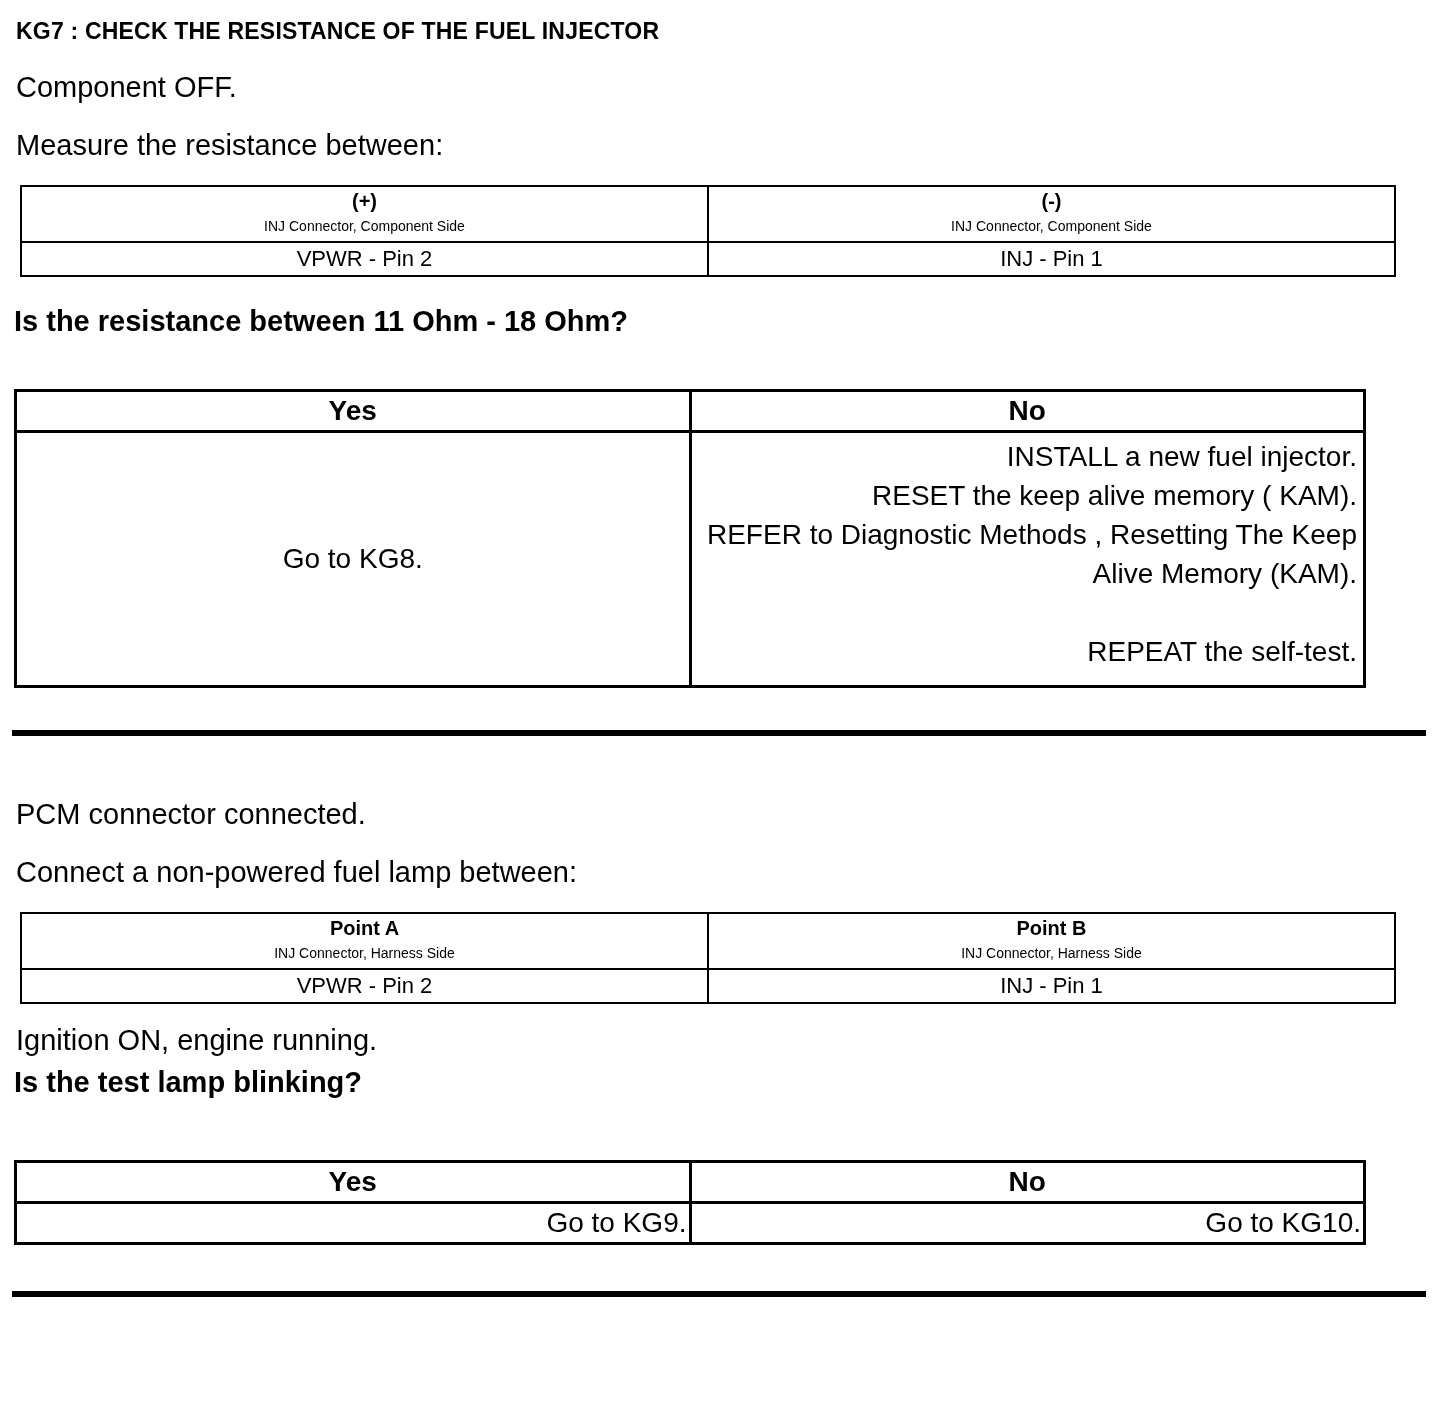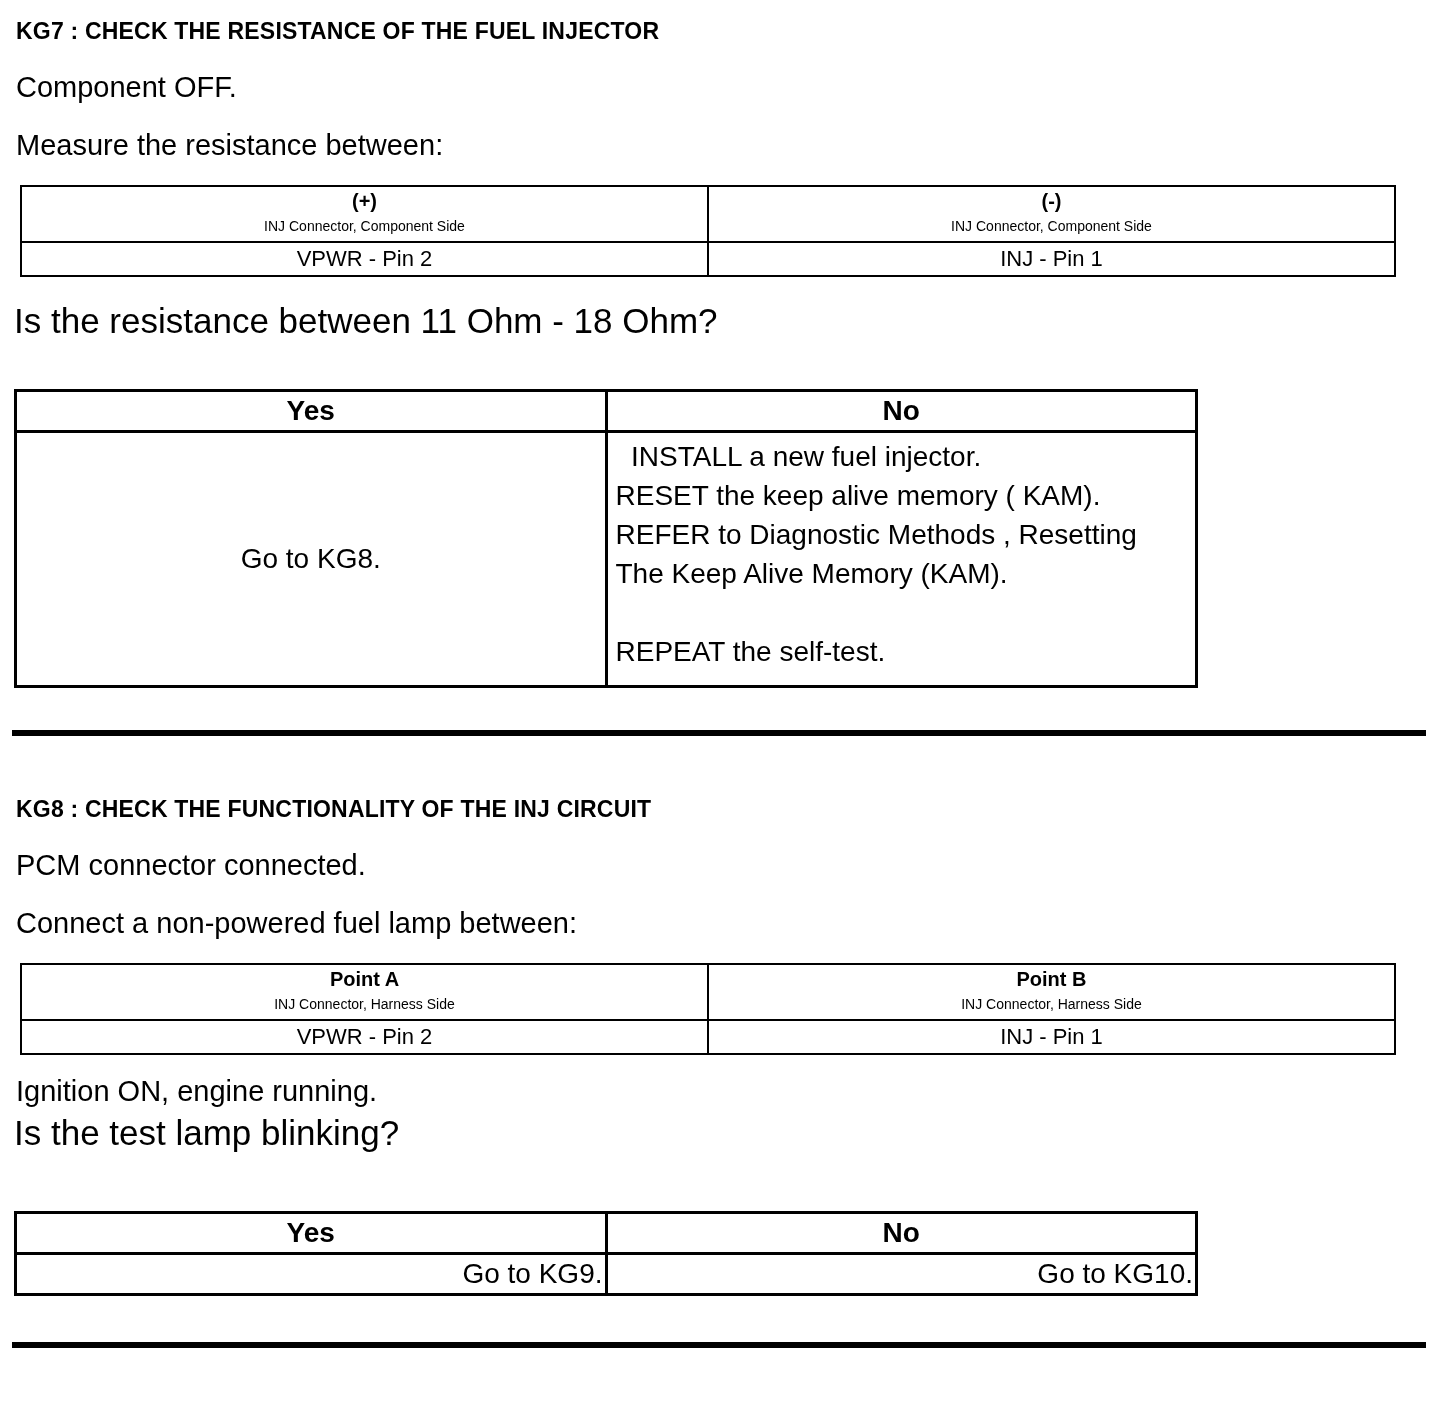--- a/index.html
+++ b/index.html
@@ -17,22 +17,22 @@
     font-weight: bold;
     letter-spacing: 0.2px;
     margin: 6px 0 24px 2px;
   }
   .body-line {
     font-size: 29px;
     line-height: 36px;
     margin: 0 0 22px 2px;
   }
   .question {
-    font-size: 35px;
-    font-weight: normal;
+    font-size: 29px;
+    font-weight: bold;
     line-height: 36px;
     margin: 26px 0 0 0;
   }
 
   
   .measure-table {
     border-collapse: collapse;
     width: 1376px;
     margin: 2px 0 4px 6px;
     table-layout: fixed;
@@ -43,21 +43,21 @@
     padding: 2px 4px;
     vertical-align: middle;
   }
   .th-title { font-weight: bold; font-size: 20px; line-height: 24px; }
   .th-sub   { font-weight: normal; font-size: 14px; line-height: 26px; }
   .measure-table td { font-size: 22px; line-height: 28px; }
 
   
   .decision-table {
     border-collapse: collapse;
-    width: 1184px;
+    width: 1352px;
     table-layout: fixed;
   }
   .decision-table.kg7 { margin: 50px 0 0 0; }
   .decision-table.kg8 { margin: 60px 0 0 0; }
   .decision-table th, .decision-table td { border: 3px solid #000; }
   .decision-table th {
     font-size: 28px;
     line-height: 34px;
     padding: 2px;
     text-align: center;
@@ -66,21 +66,21 @@
   .yes-cell {
     font-size: 28px;
     text-align: center;
     vertical-align: middle;
     padding: 4px;
   }
   .no-cell {
     font-size: 28px;
     line-height: 39px;
     vertical-align: top;
-    text-align: left;
+    text-align: right;
     padding: 4px 6px 14px 8px;
   }
   .no-line { white-space: pre-wrap; min-height: 39px; }
   .kg8 .yes-cell, .kg8 .no-cell2 {
     font-size: 28px;
     line-height: 34px;
     text-align: right;
     vertical-align: middle;
     padding: 2px;
   }
@@ -146,21 +146,20 @@
             <div class="no-line">REPEAT the self-test.</div>
           </td>
         </tr>
       </tbody>
     </table>
   </section>
 
   <hr class="thick-rule">
 
   <section class="section-kg8">
-    <h1 class="step-heading">KG8 : CHECK THE FUNCTIONALITY OF THE INJ CIRCUIT</h1>
 
     <p class="body-line">PCM connector connected.</p>
     <p class="body-line">Connect a non-powered fuel lamp between:</p>
 
     <table class="measure-table">
       <tbody>
         <tr>
           <th>
             <div class="th-title">Point A</div>
             <div class="th-sub">INJ Connector, Harness Side</div>

